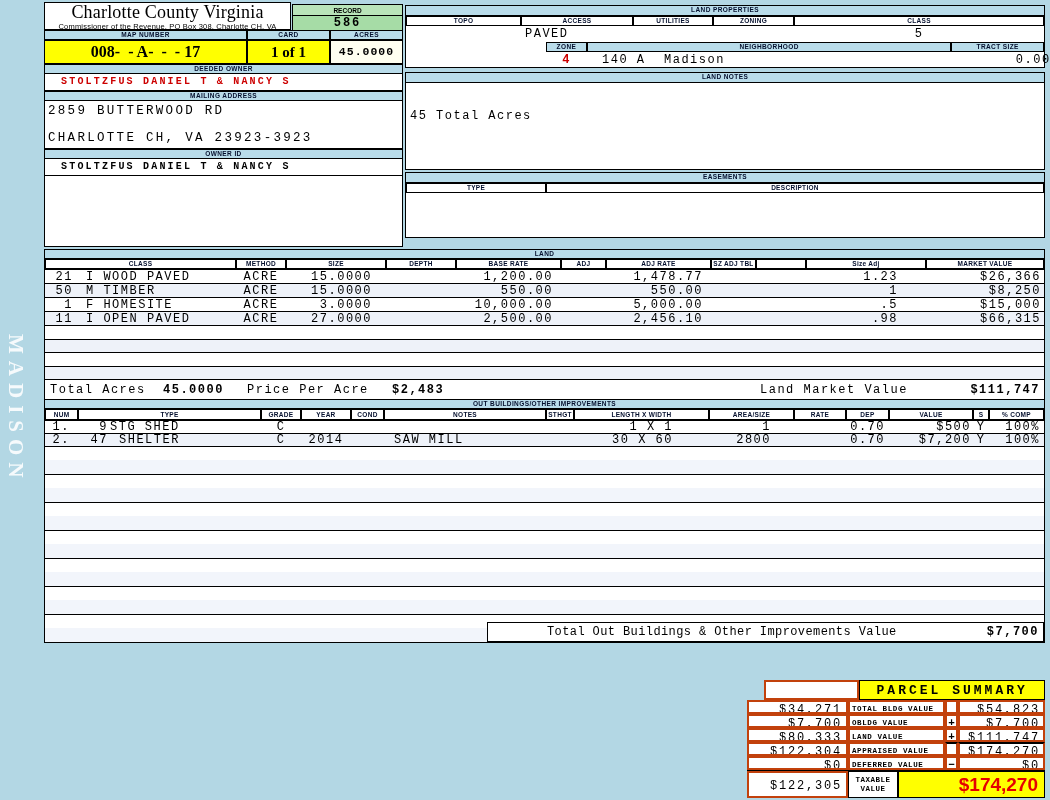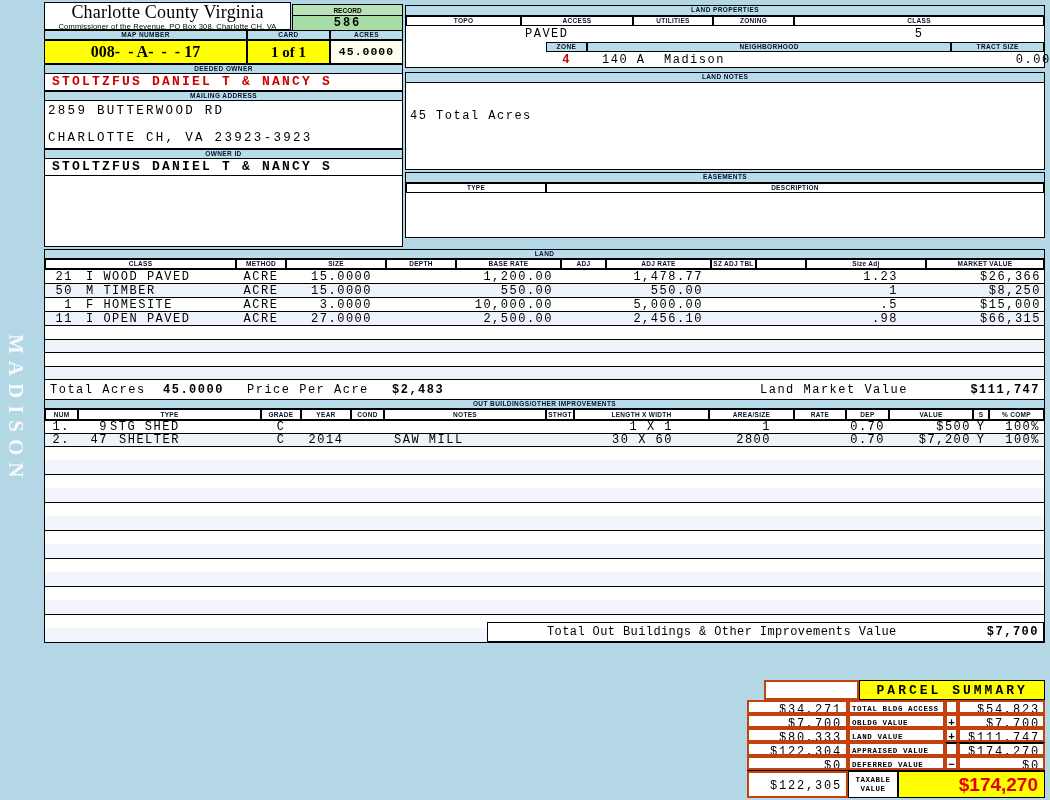--- a/index.html
+++ b/index.html
@@ -26,21 +26,21 @@
   #titlebox .t2{font-size:7.5px;letter-spacing:.2px;}
   #recordbox{position:absolute;left:248px;top:2px;width:111px;}
   #recordbox .rh{background:#b9e4b9;border:1px solid #000;height:12px;line-height:11px;text-align:center;font-size:6.5px;font-weight:bold;box-sizing:border-box;}
   #recordbox .rv{background:#a6dca6;border:1px solid #000;border-top:none;height:15px;line-height:14px;text-align:center;font-size:12px;font-weight:bold;letter-spacing:2px;box-sizing:border-box;}
   .maprow{display:flex;height:10px;}
   .mapvals{display:flex;height:24px;}
   .yellow{background:#ffff00;}
   .ivory{background:#fffff0;}
   .vcell{border:1px solid #000;box-sizing:border-box;text-align:center;}
   .ownerline{height:17px;background:#fff;border:1px solid #000;border-top:none;box-sizing:border-box;
-             line-height:15px;padding-left:7px;font-size:13px;font-weight:bold;letter-spacing:2.2px;}
+             line-height:15px;padding-left:16px;font-size:10px;font-weight:bold;letter-spacing:2.2px;}
   #addrbox{height:48px;background:#fff;border:1px solid #000;border-top:none;box-sizing:border-box;padding:3px 0 0 3px;}
   #addrbox div{font-size:12.5px;letter-spacing:2.3px;line-height:14px;}
   #addrbox .gap{height:13px;}
   #blankbox{height:71px;background:#fff;border:1px solid #000;border-top:none;box-sizing:border-box;}
   
   .rbox{position:absolute;left:405px;width:640px;background:#fff;border:1px solid #000;box-sizing:border-box;}
   #lpvals{position:relative;height:16px;}
   #lpvals span{position:absolute;top:1px;}
   #zonebars{display:flex;height:10px;margin-left:140px;}
   #zonevals{position:relative;height:16px;}
@@ -327,21 +327,21 @@
     </div>
   </div>
 
   <div id="psum" class="mono">
     <div id="pshead">
       <div class="pscell" style="width:101px;"></div>
       <div id="pstitle">PARCEL SUMMARY</div>
     </div>
     <div class="psrow">
       <div class="pscell psleft">$34,271</div>
-      <div class="pscell pslab">TOTAL BLDG ACCESS</div>
+      <div class="pscell pslab">TOTAL BLDG VALUE</div>
       <div class="pscell psop"></div>
       <div class="pscell psval">$54,823</div>
     </div>
     <div class="psrow">
       <div class="pscell psleft">$7,700</div>
       <div class="pscell pslab">OBLDG VALUE</div>
       <div class="pscell psop">+</div>
       <div class="pscell psval">$7,700</div>
     </div>
     <div class="psrow">

